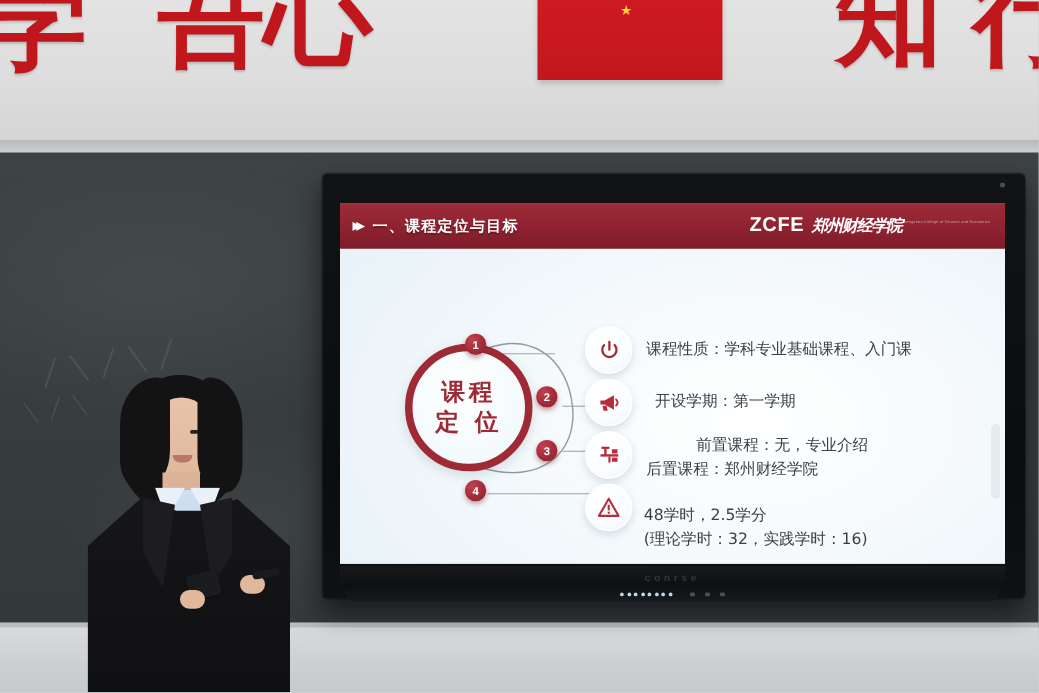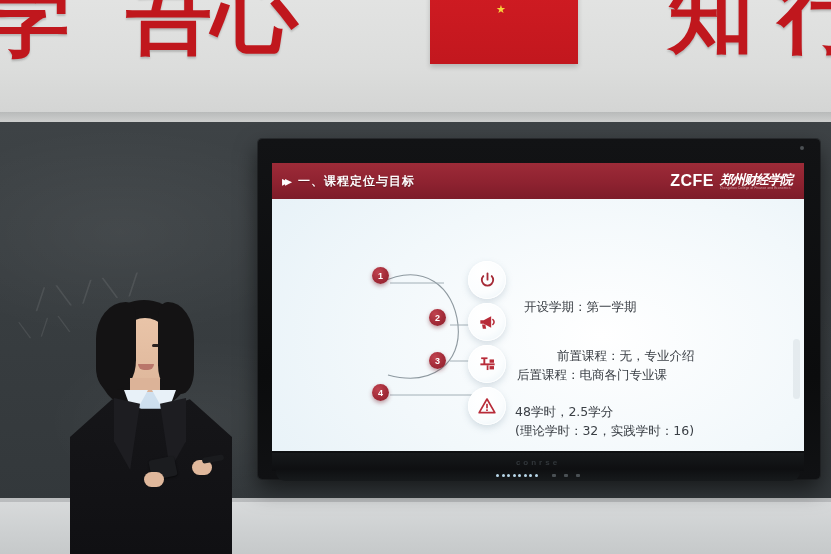--- a/index.html
+++ b/index.html
@@ -94,21 +94,21 @@
     color:#ffffff; font-size:12px; font-weight:bold;
     font-family:"DejaVu Sans", sans-serif; letter-spacing:1px;
     text-shadow:0 1px 1px rgba(0,0,0,.3);
   }
   .hdr-logo { margin-left:auto; display:flex; align-items:center; gap:6px; }
   .logo-zcfe {
     color:#fff; font-size:16px; font-weight:bold; letter-spacing:.5px;
     font-family:"Liberation Sans", sans-serif;
   }
   .logo-cn {
-    display:flex; flex-direction:column; line-height:1;
+    display:flex; line-height:1;
   }
   .logo-cn .cn {
     color:#fff; font-size:13px; font-weight:bold;
     font-family:"DejaVu Sans", sans-serif;
     font-style:italic; letter-spacing:-1px;
   }
   .logo-cn .en {
     color:rgba(255,255,255,.55); font-size:3px; letter-spacing:.2px;
     margin-top:1px; font-family:"Liberation Sans", sans-serif;
   }
@@ -291,20 +291,24 @@
         <div class="slide-body">
 
           <svg class="arcsvg" viewBox="0 0 532 252">
             <path d="M108 84 C 152 62, 182 88, 186 126 C 190 164, 160 188, 116 176" fill="none" stroke="#6b7880" stroke-width="1.1" opacity=".75"></path>
             <line x1="118" y1="84" x2="172" y2="84" stroke="#9aa7af" stroke-width="0.9"></line>
             <line x1="178" y1="126" x2="200" y2="126" stroke="#9aa7af" stroke-width="0.9"></line>
             <line x1="178" y1="162" x2="200" y2="162" stroke="#9aa7af" stroke-width="0.9"></line>
             <line x1="118" y1="196" x2="200" y2="196" stroke="#9aa7af" stroke-width="0.9"></line>
           </svg>
 
+          <div class="ring">
+            <span>课程</span>
+            <span>定 位</span>
+          </div>
 
           <div class="node" style="left:100px;top:68px;">1</div>
           <div class="node" style="left:157px;top:110px;">2</div>
           <div class="node" style="left:157px;top:153px;">3</div>
           <div class="node" style="left:100px;top:185px;">4</div>
 
           <div class="icobtn" style="left:196px;top:62px;">
             <svg width="19" height="19" viewBox="0 0 24 24">
               <path d="M12 3.2 V 11" stroke="#a52a36" stroke-width="2.3" stroke-linecap="round" fill="none"></path>
               <path d="M6.7 6.4 a7.2 7.2 0 1 0 10.6 0" stroke="#a52a36" stroke-width="2.3" fill="none" stroke-linecap="round"></path>
@@ -331,26 +335,27 @@
           </div>
 
           <div class="icobtn" style="left:196px;top:188px;">
             <svg width="20" height="20" viewBox="0 0 24 24">
               <path d="M12 3.6 L21.4 20 H2.6 Z" fill="none" stroke="#b82b38" stroke-width="2" stroke-linejoin="round"></path>
               <rect x="11" y="9.4" width="2" height="5.4" fill="#b82b38"></rect>
               <rect x="11" y="16" width="2" height="2" fill="#b82b38"></rect>
             </svg>
           </div>
 
-
-          <div class="txtline" style="left:252px;top:99px;">开设学期：第一学期</div>
+          <div class="txtline" style="left:245px;top:71px;">课程性质：学科专业基础课程、入门课</div>
+
+          <div class="txtline" style="left:252px;top:113px;">开设学期：第一学期</div>
 
           <div style="position:absolute;left:245px;top:148px;">
             <div class="txtline" style="position:static;margin-left:40px;">前置课程：无，专业介绍</div>
-            <div class="txtline" style="position:static;">后置课程：电商各门专业课</div>
+            <div class="txtline" style="position:static;">后置课程：郑州财经学院</div>
           </div>
 
           <div style="position:absolute;left:243px;top:204px;">
             <div class="txtline" style="position:static;">48学时，2.5学分</div>
             <div class="txtline" style="position:static;">(理论学时：32，实践学时：16)</div>
           </div>
 
           <div class="scroll-nub"></div>
         </div>
 

